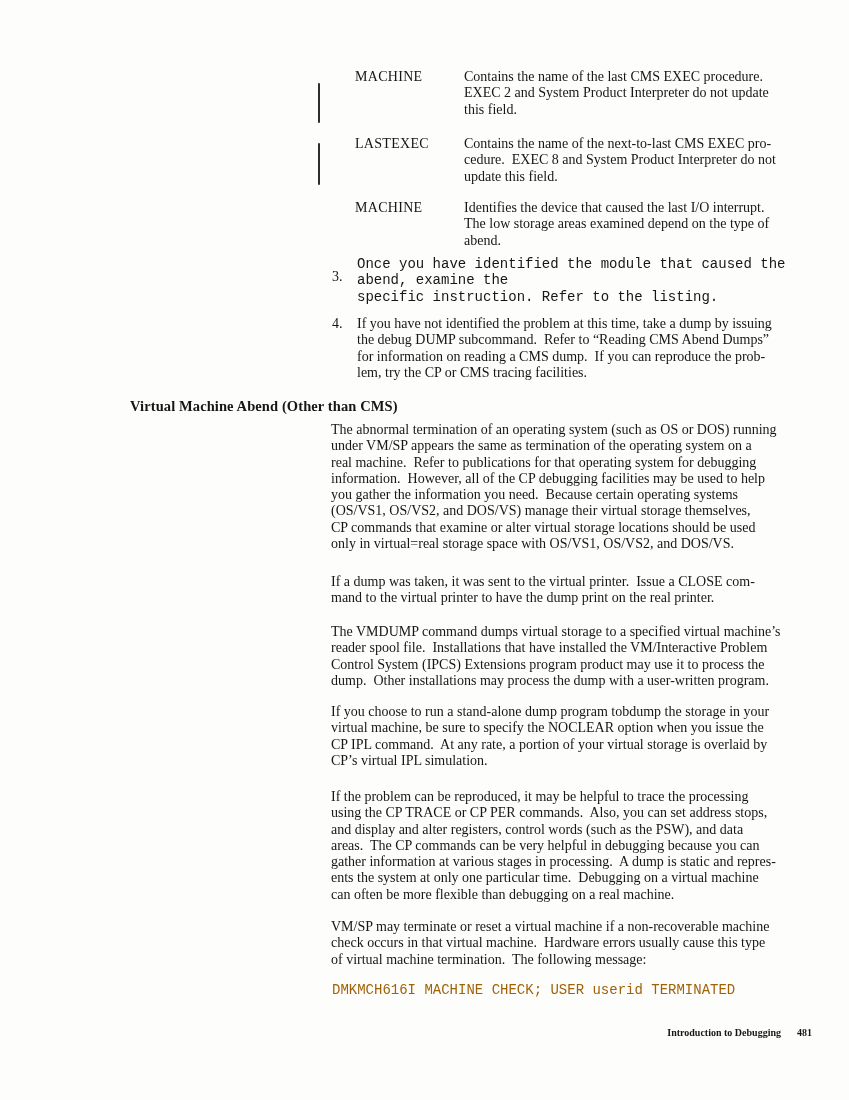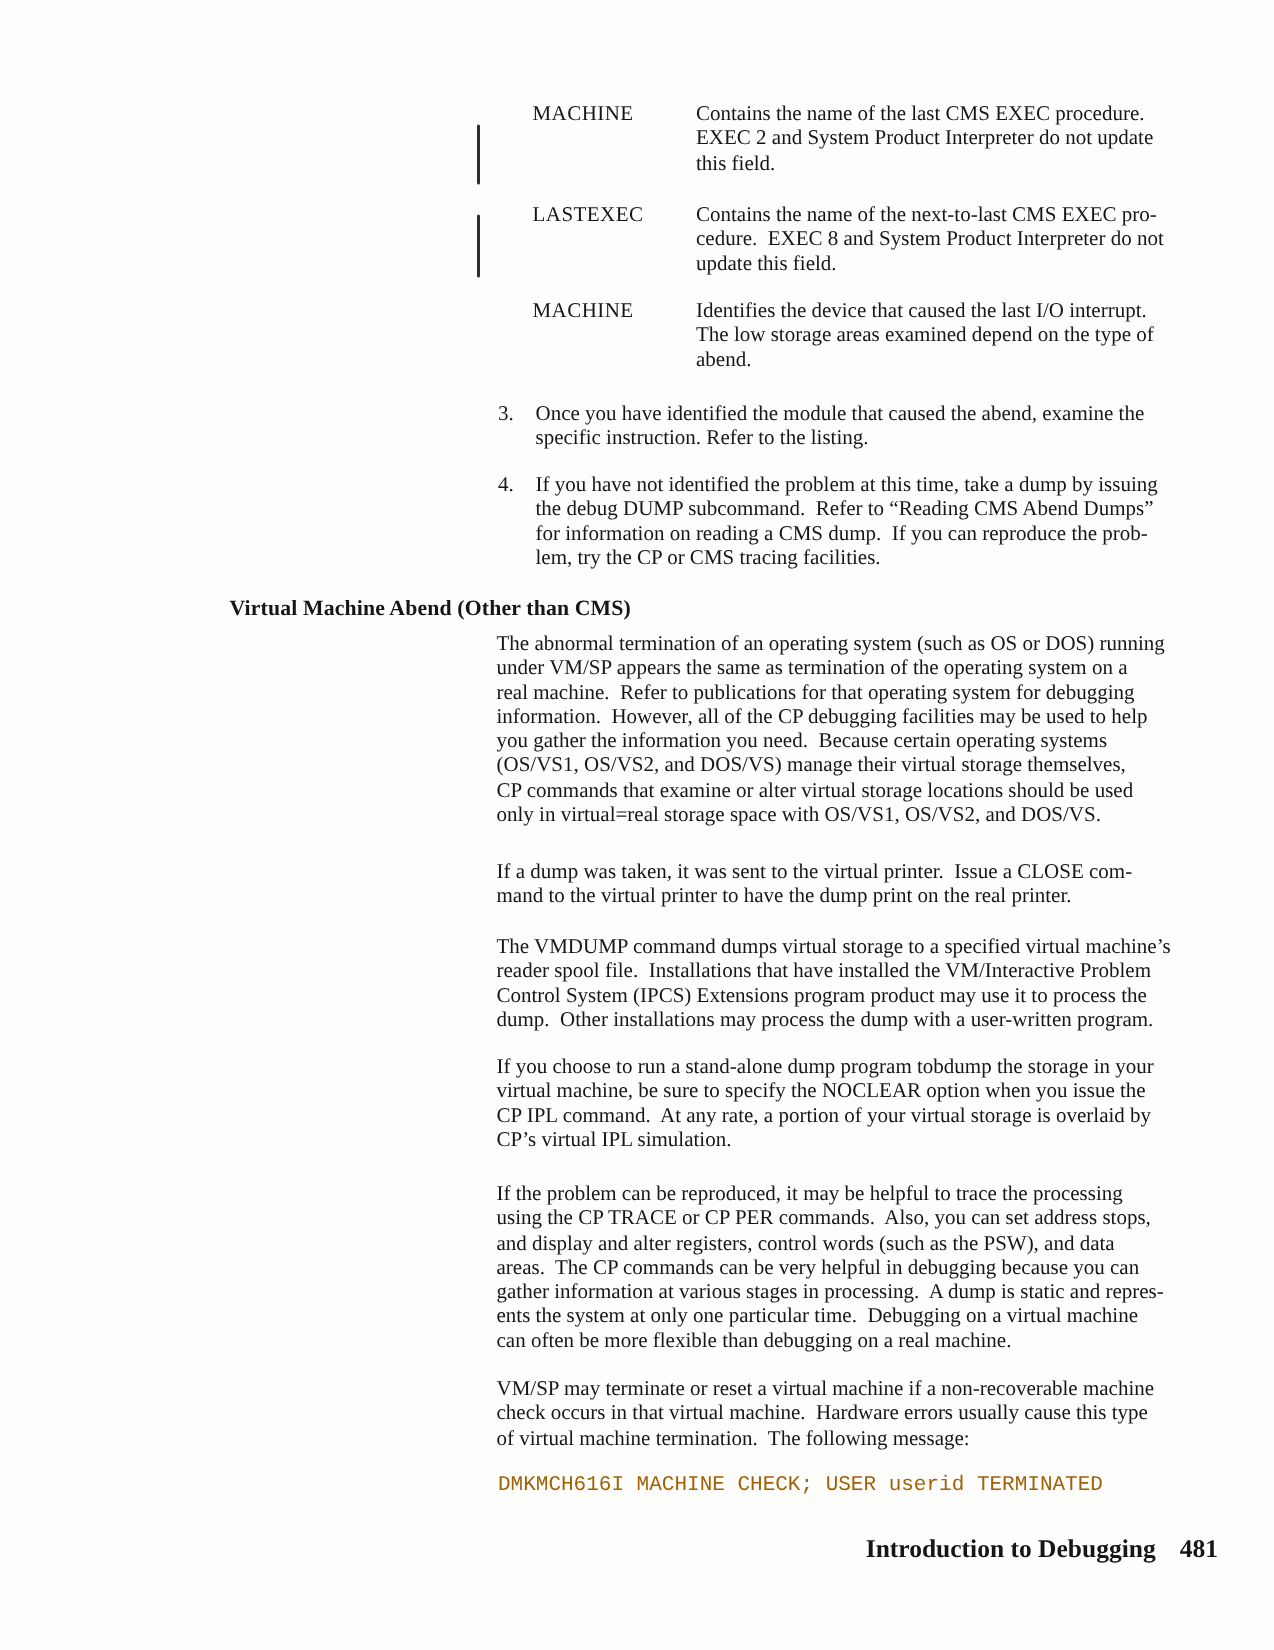--- a/index.html
+++ b/index.html
@@ -54,21 +54,20 @@
     width: 480px;
   }
 
   .heading {
     position: absolute;
     left: 130px;
     width: 600px;
     font-weight: bold;
     font-size: 14.5px;
     letter-spacing: 0.1px;
-    margin-left: 23px;
   }
 
   .para {
     position: absolute;
     left: 331px;
     width: 520px;
   }
 
   .code-line {
     position: absolute;
@@ -77,21 +76,21 @@
     font-family: "Liberation Mono", monospace;
     font-size: 14px;
     color: #a16207;
   }
 
   .footer {
     position: absolute;
     top: 1025px;
     right: 37px;
     font-weight: bold;
-    font-size: 17px;
+    font-size: 10px;
     text-align: left;
   }
   .footer .page-num { margin-left: 16px; }
 </style>
 </head>
 <body>
 
 <div class="page">
 
   <div class="change-bar" style="top:83px; height:40px;"></div>
@@ -111,21 +110,21 @@
   </div>
   <div>
     <div class="def-term" style="top:200px;">MACHINE</div>
     <div class="def-desc multiline" style="top:200px;">Identifies the device that caused the last I/O interrupt.
 The low storage areas examined depend on the type of
 abend.</div>
   </div>
 
   <div>
     <span class="li-num" style="top:269px;">3.</span>
-    <div class="li-text multiline" style="top:269px;">Once you have identified the module that caused the abend, examine the
+    <div class="li-text multiline" style="top:256px;font-family:Liberation Mono, monospace;">Once you have identified the module that caused the abend, examine the
 specific instruction. Refer to the listing.</div>
   </div>
   <div>
     <span class="li-num" style="top:316px;">4.</span>
     <div class="li-text multiline" style="top:316px;">If you have not identified the problem at this time, take a dump by issuing
 the debug DUMP subcommand.  Refer to “Reading CMS Abend Dumps”
 for information on reading a CMS dump.  If you can reproduce the prob-
 lem, try the CP or CMS tracing facilities.</div>
   </div>
 

